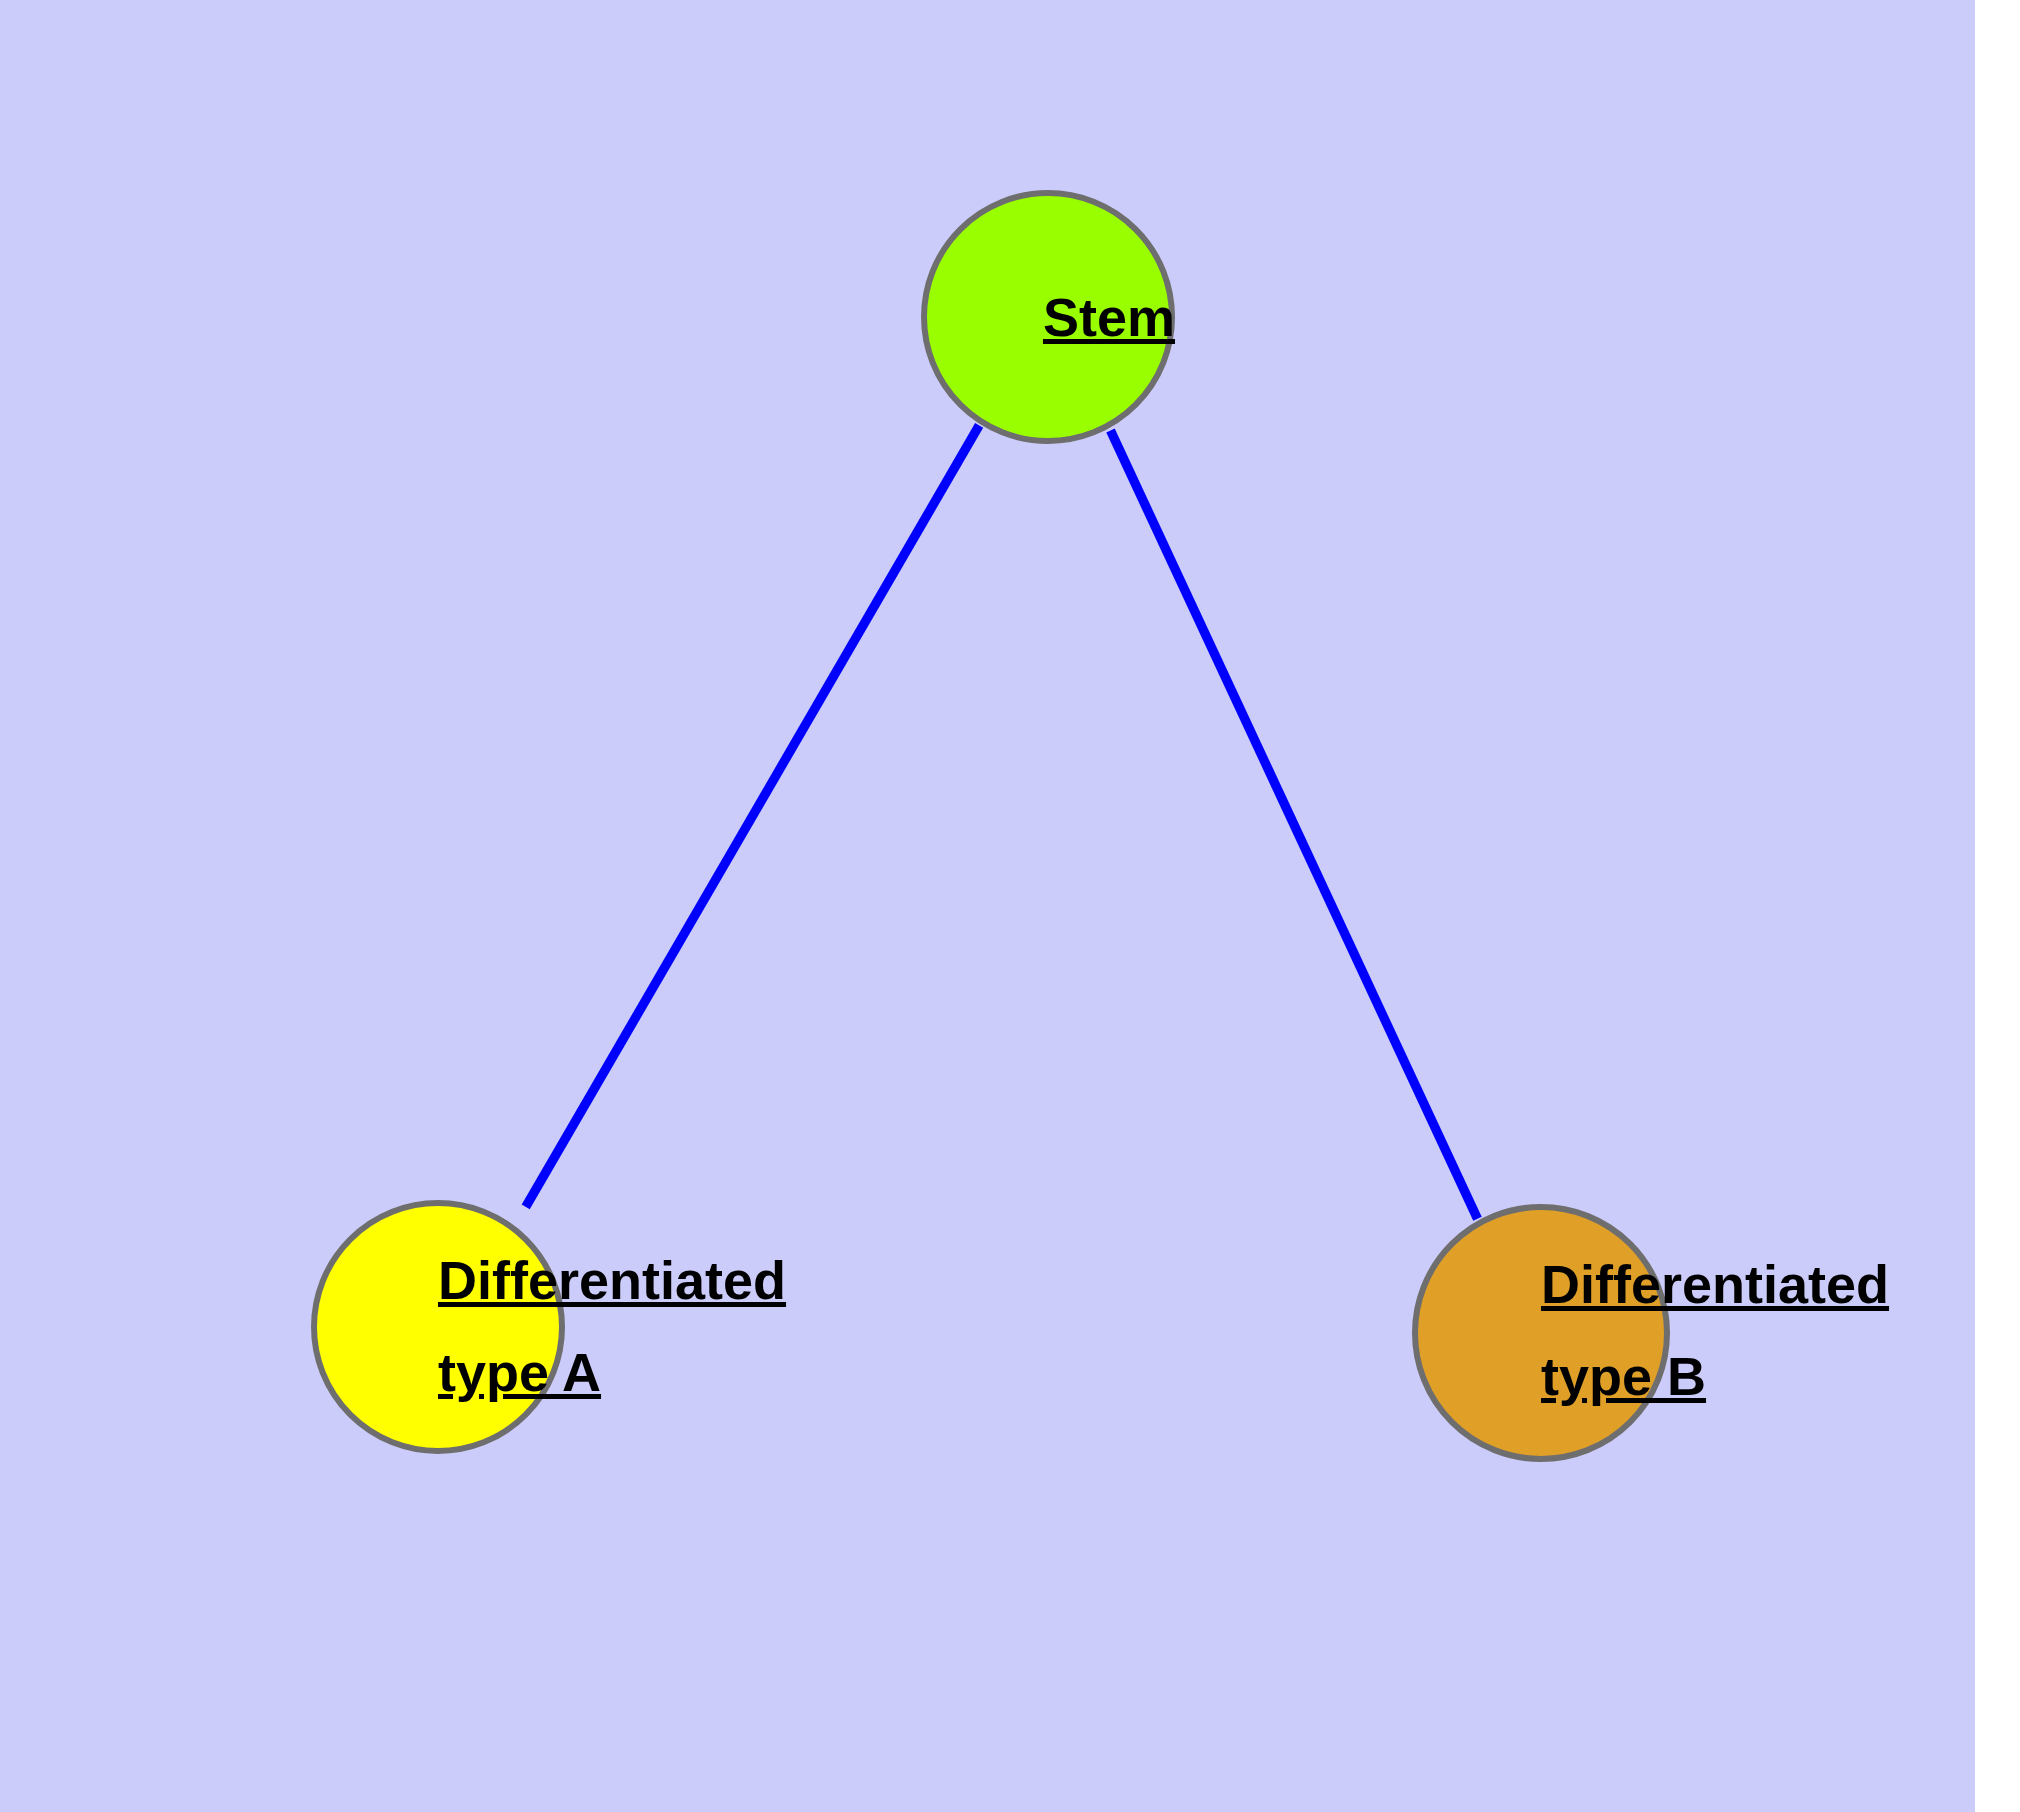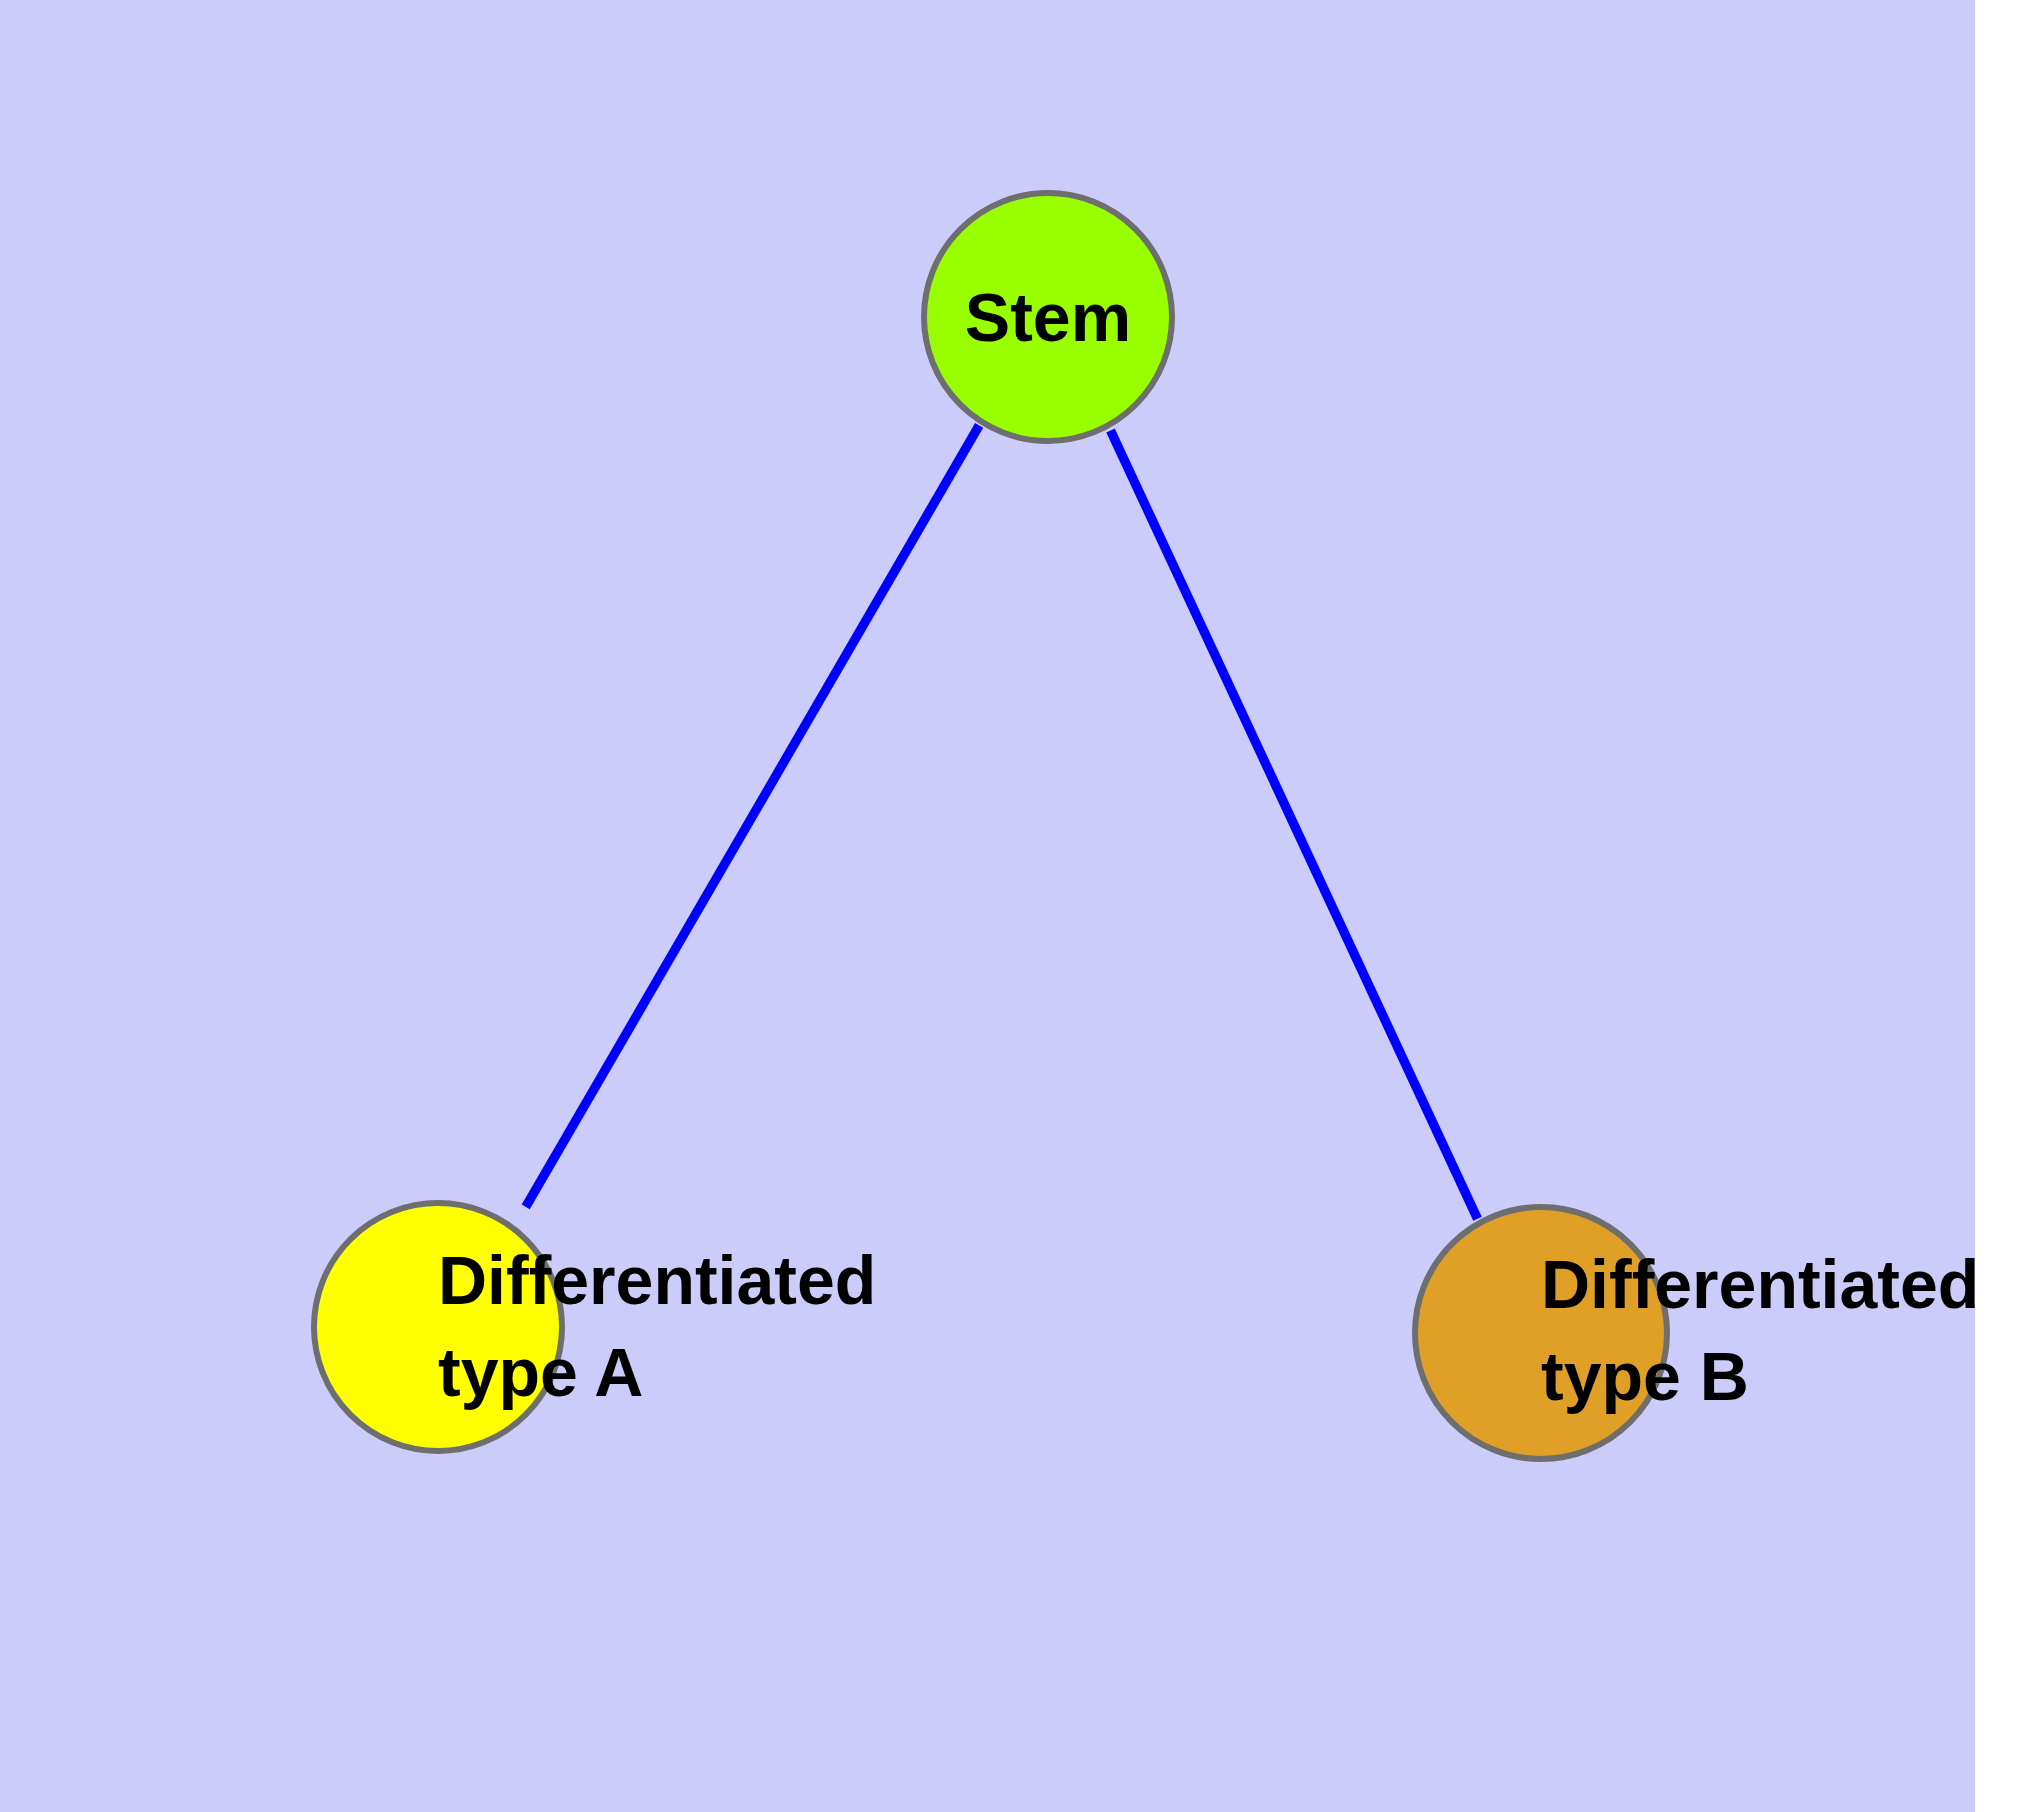--- a/index.html
+++ b/index.html
@@ -59,24 +59,25 @@
     top: 1204px;
     width: 258px;
     height: 258px;
     background: #e0a028;
   }
   .node-label {
     position: absolute;
     color: #000000;
     font-family: "Liberation Sans", sans-serif;
     font-weight: bold;
-    font-size: 68px;
+    font-size: 54px;
     line-height: 92px;
     white-space: nowrap;
-    text-align: center;
+    text-align: right;
+    text-decoration: underline;
   }
   #label-stem {
     left: 921px;
     top: 271px;
     width: 254px;
   }
   #label-diff-a {
     left: 438px;
     top: 1234px;
     width: 0;

